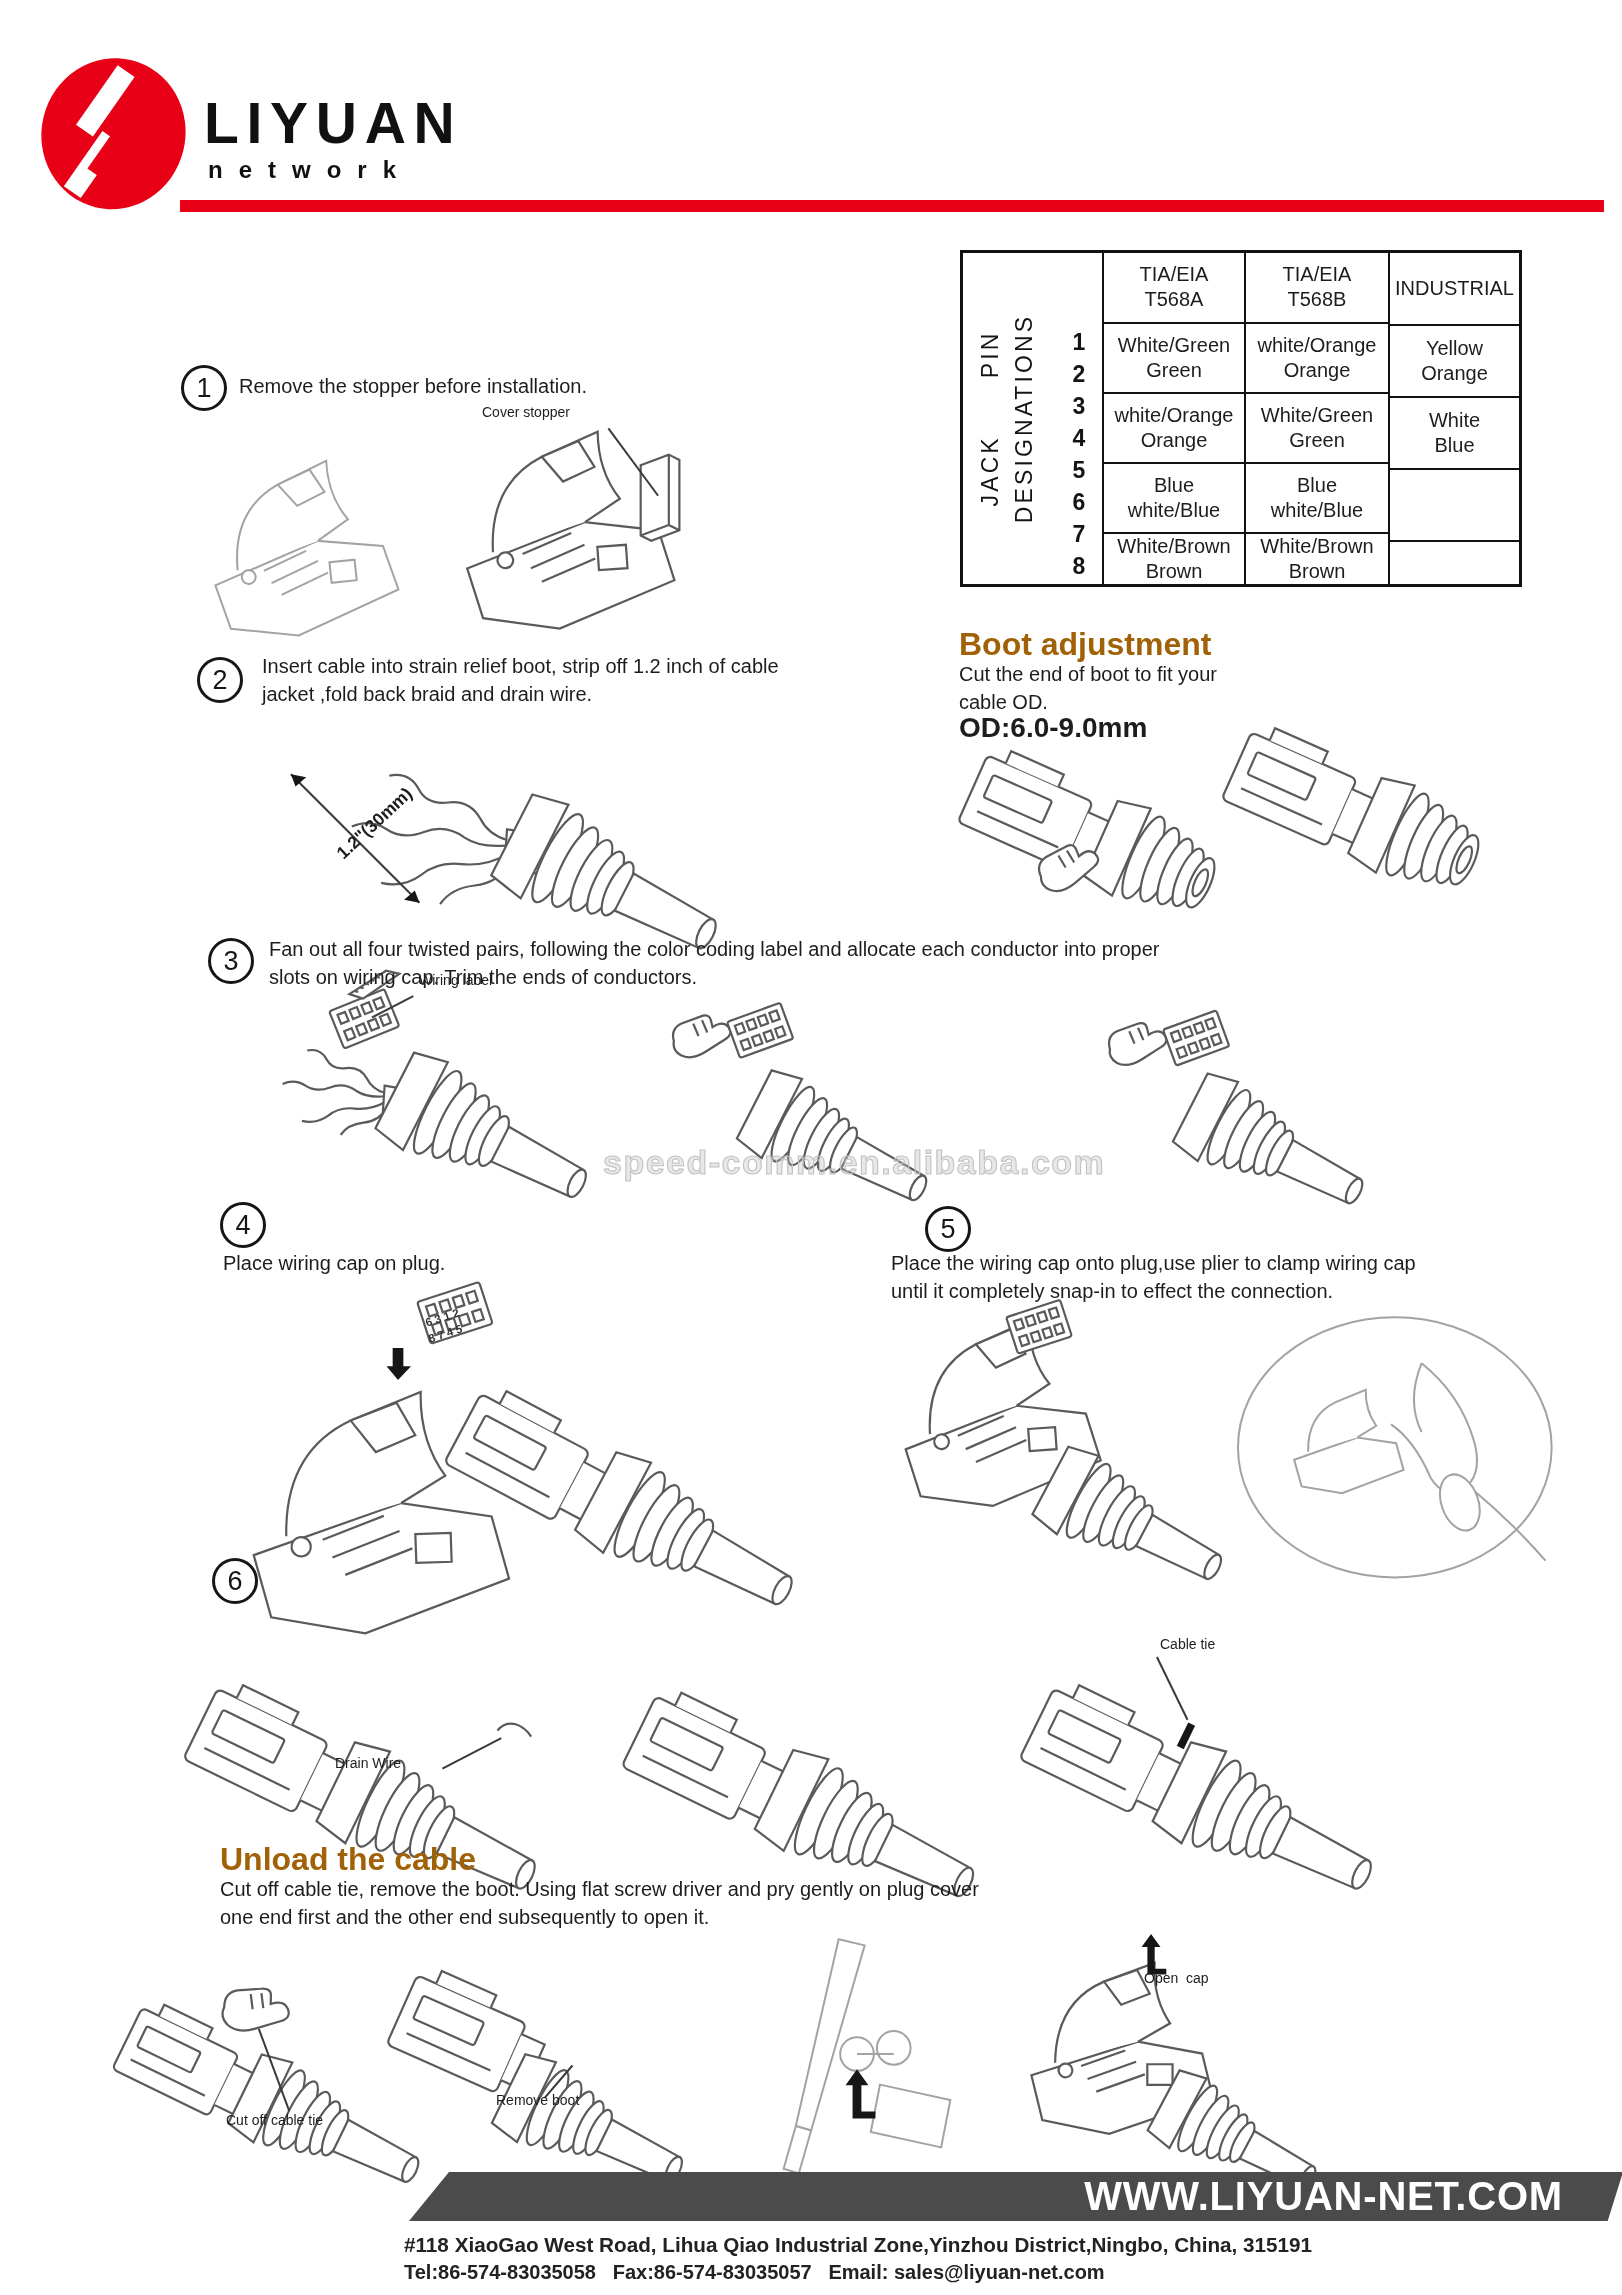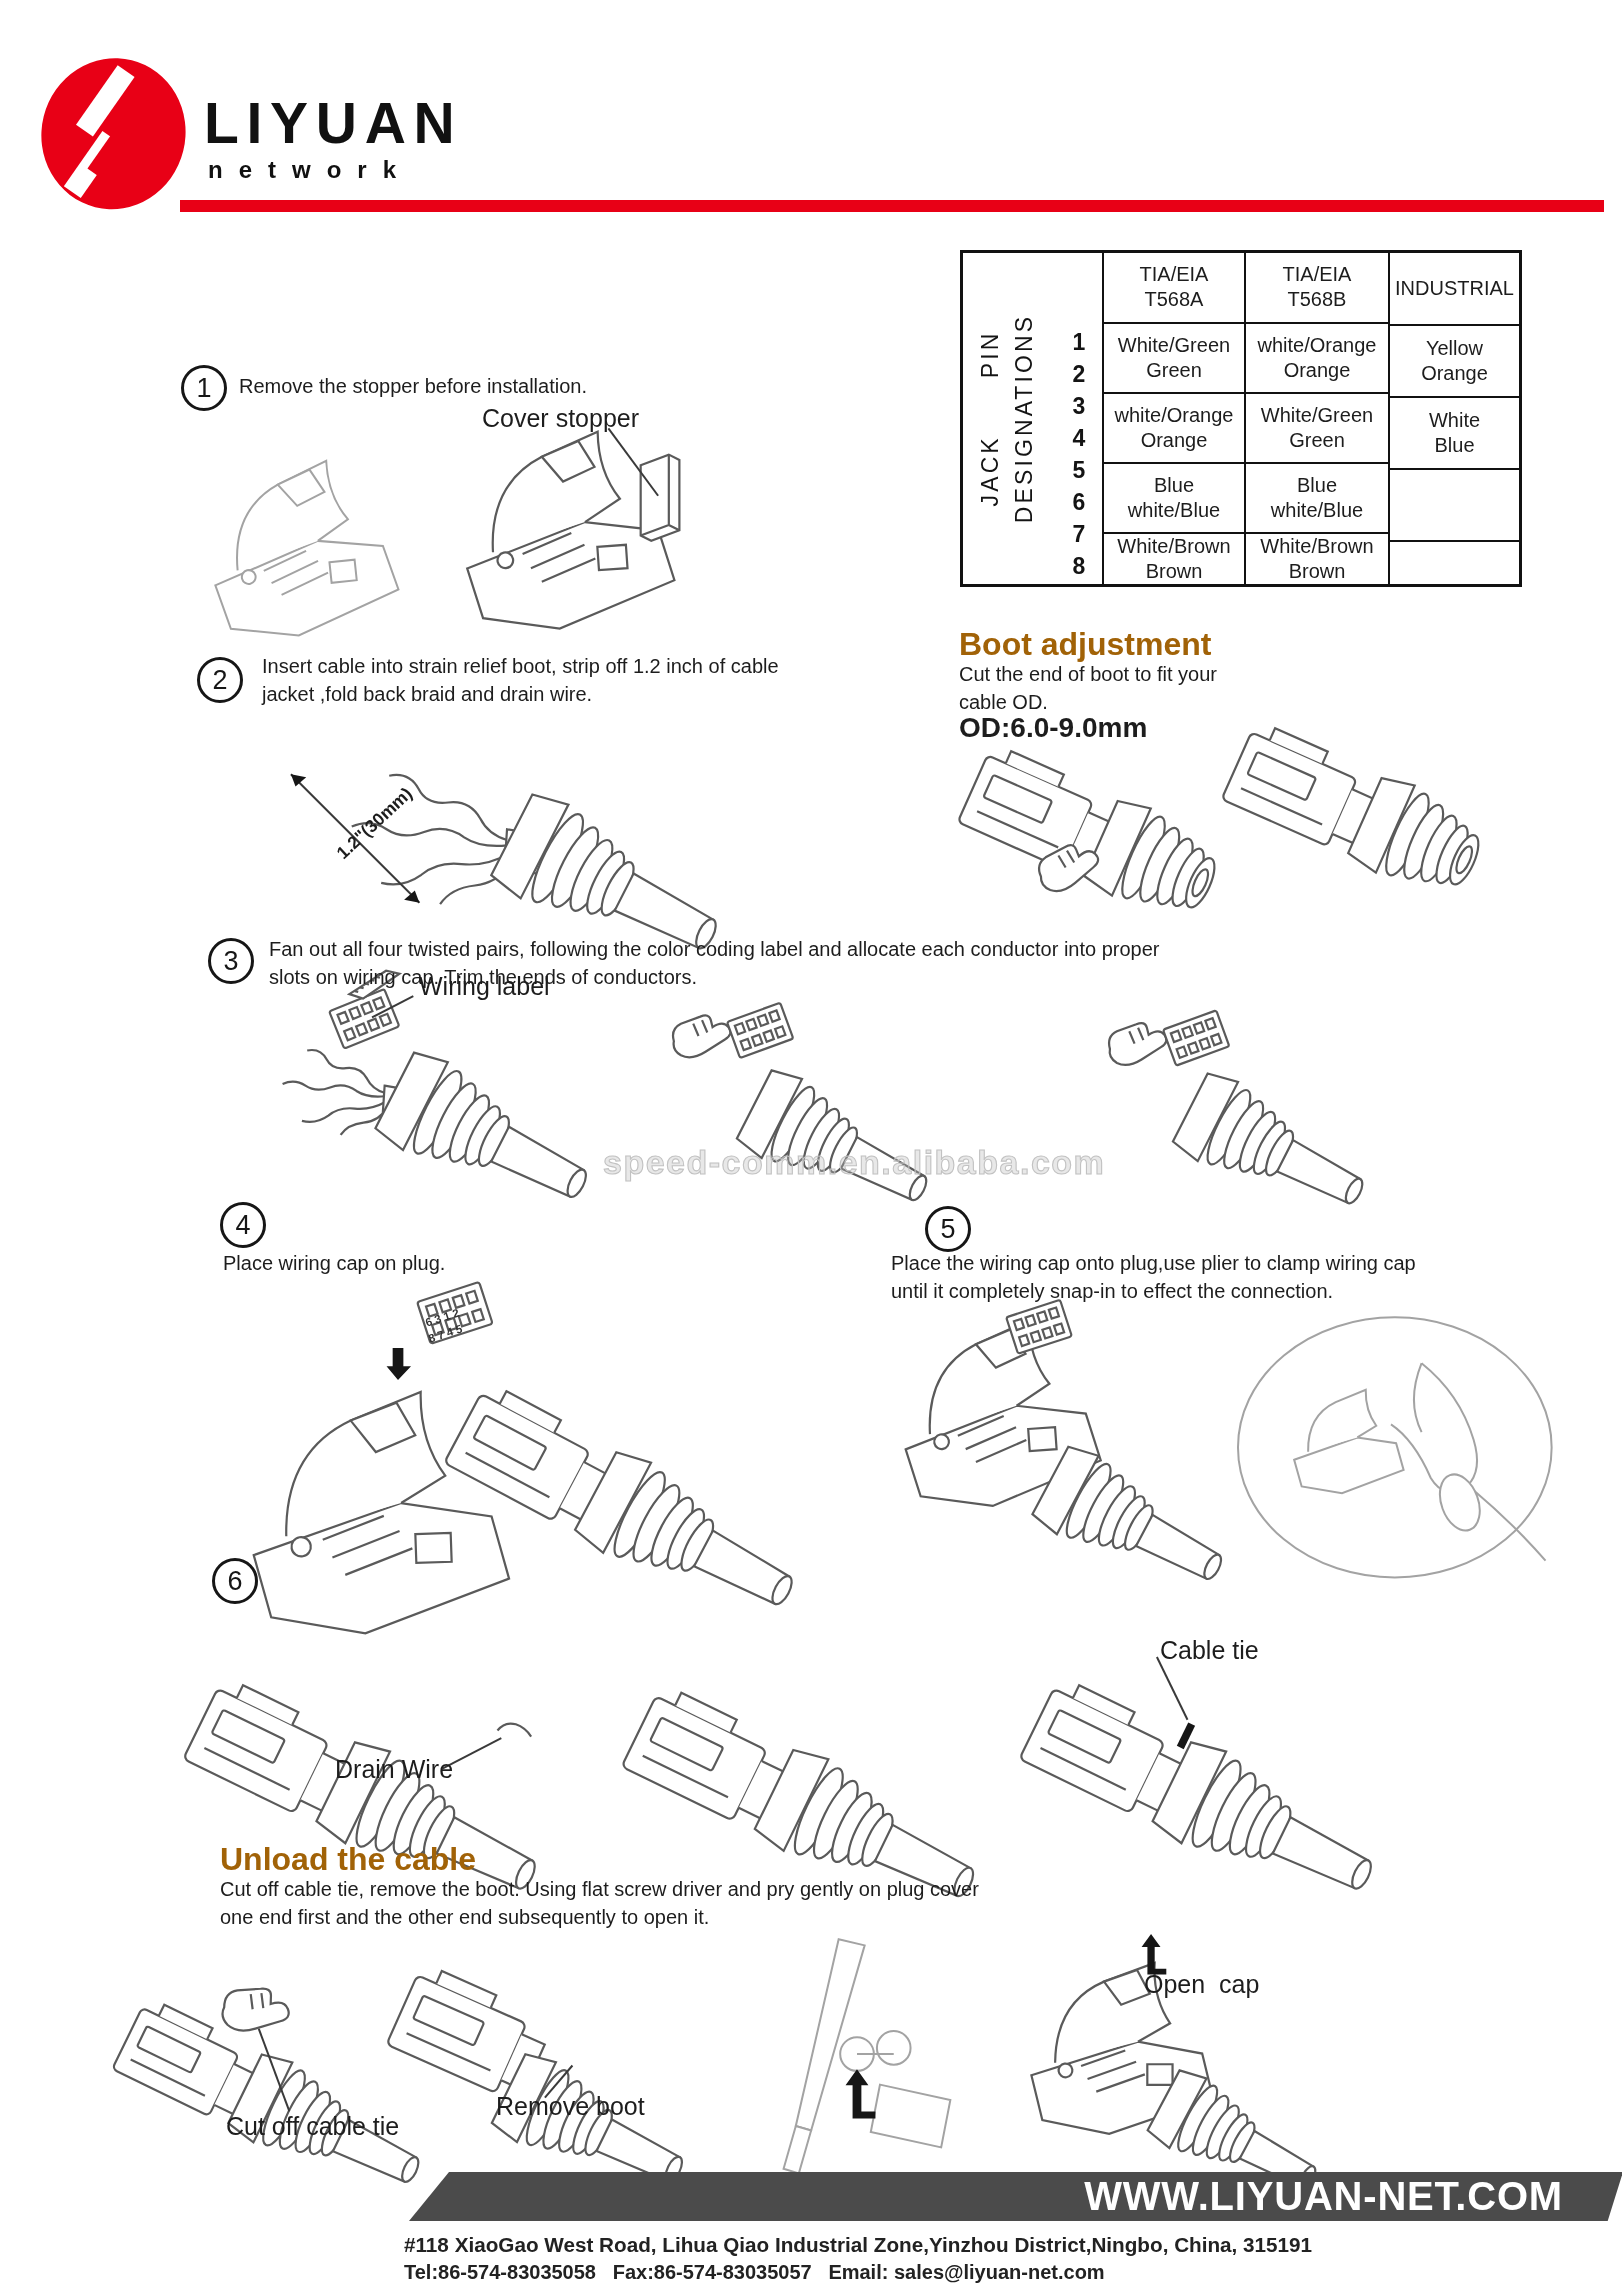--- a/index.html
+++ b/index.html
@@ -3,21 +3,21 @@
 <meta charset="utf-8">
 <style>
   html,body{margin:0;padding:0;background:#ffffff;}
   .page{position:relative;width:1623px;height:2295px;background:#fff;overflow:hidden;
         font-family:"Liberation Sans",sans-serif;color:#1d1d1d;}
   .abs{position:absolute;}
   .body-t{font-size:20px;line-height:28px;color:#1d1d1d;}
   .pre{white-space:pre;}
   .h-title{font-size:49px;font-weight:700;letter-spacing:0px;color:#222;}
   .h-sub{font-size:32px;font-weight:700;color:#a16207;}
-  .lbl{font-size:25px;color:#1d1d1d;}
+  .lbl{font-size:14px;color:#1d1d1d;}
   .stepnum{width:40px;height:40px;border:3.1px solid #161616;border-radius:50%;
            text-align:center;line-height:40px;font-size:27px;color:#161616;background:#fff;}
   .brand-name{font-size:57px;font-weight:700;letter-spacing:7.7px;color:#111;}
   .brand-tag{font-size:24px;font-weight:700;letter-spacing:16px;color:#111;}
   .redbar{background:#e80016;}
   .watermark{font-size:34px;font-weight:700;color:rgba(190,190,190,0.35);
              -webkit-text-stroke:1.1px #c2c2c2;letter-spacing:1.5px;}
   
   .ptable{left:960px;top:250px;width:562px;height:337px;border:3.1px solid #111;
           box-sizing:border-box;display:flex;background:#fff;}

